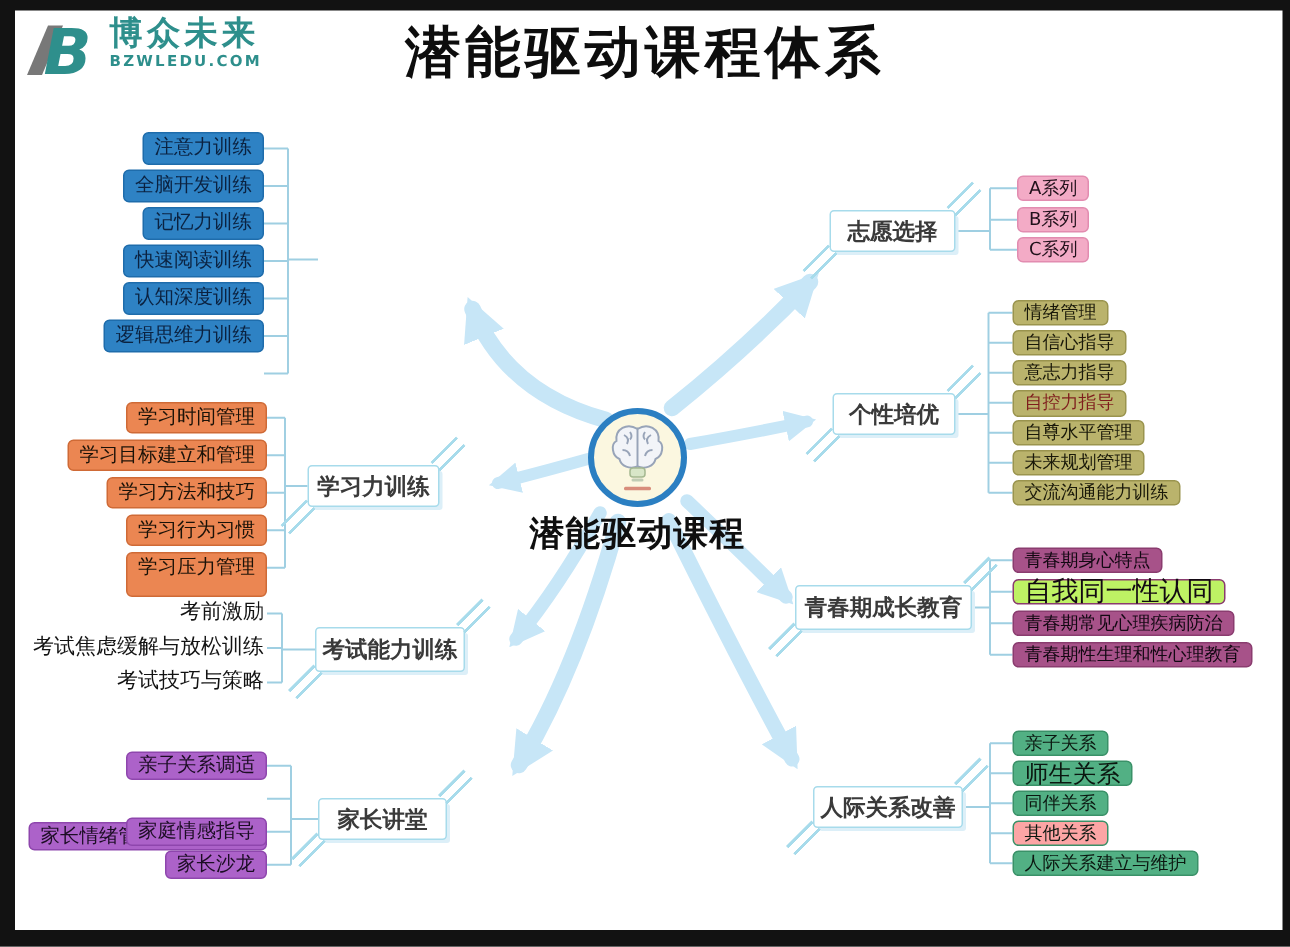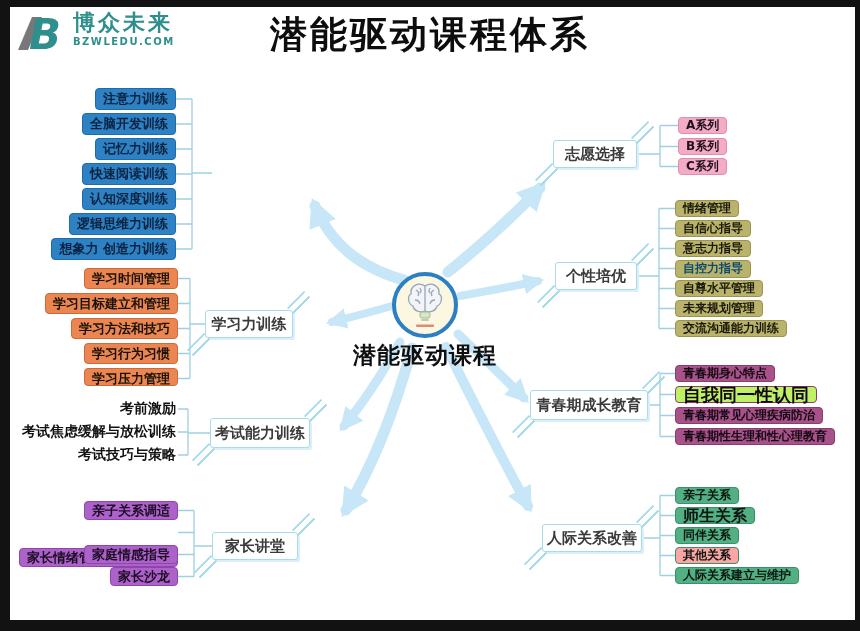--- a/index.html
+++ b/index.html
@@ -25,21 +25,21 @@
   .branch-node{position:absolute;z-index:3;background:#fff;border:1.6px solid var(--node-border,#A7DBEB);
          border-radius:3px;box-sizing:border-box;display:flex;align-items:center;justify-content:center;
          font-weight:bold;font-size:15px;color:#3a3a3a;box-shadow:3px 3px 0 -1px #dceff8;}
   .branch-node::before,.branch-node::after{content:"";position:absolute;width:24px;height:10px;
          background:repeating-linear-gradient(180deg,var(--node-border,#ACE0F2) 0 2px,transparent 2px 7px);
          transform:rotate(-45deg);}
   .branch-node::before{right:-19px;top:-13px;}
   .branch-node::after{left:-19px;bottom:-13px;}
   
   .leaf{position:absolute;z-index:3;white-space:nowrap;box-sizing:border-box;padding:0 7px;
-        border:1px solid transparent;border-radius:4px;font-weight:bold;}
+        border:1px solid transparent;border-radius:4px;font-weight:normal;}
   .leaf.plain{background:none !important;border:none !important;padding:0 2px;}
 </style>
 </head>
 <body>
 
 <div class="stage" id="stage" style="--node-border: #A7DBEB; --frame: #121212; --title: #0D0D0D;">
 
   <svg id="lines" width="860" height="631">
     <defs>
       <marker id="ah" viewBox="0 0 10 10" refX="7" refY="5" markerWidth="2.6" markerHeight="2.6" orient="auto-start-reverse">
@@ -95,29 +95,28 @@
   </div>
   <div class="center-label">潜能驱动课程</div>
 
   <div class="frame"></div>
     <div class="leaf" style="top: 88px; height: 22px; line-height: 20px; font-size: 13px; right: 684px; background: rgb(46, 130, 196); border-color: rgb(30, 108, 171); color: rgb(11, 34, 64);">注意力训练</div>
     <div class="leaf" style="top: 113px; height: 22px; line-height: 20px; font-size: 13px; right: 684px; background: rgb(46, 130, 196); border-color: rgb(30, 108, 171); color: rgb(11, 34, 64);">全脑开发训练</div>
     <div class="leaf" style="top: 138px; height: 22px; line-height: 20px; font-size: 13px; right: 684px; background: rgb(46, 130, 196); border-color: rgb(30, 108, 171); color: rgb(11, 34, 64);">记忆力训练</div>
     <div class="leaf" style="top: 163px; height: 22px; line-height: 20px; font-size: 13px; right: 684px; background: rgb(46, 130, 196); border-color: rgb(30, 108, 171); color: rgb(11, 34, 64);">快速阅读训练</div>
     <div class="leaf" style="top: 188px; height: 22px; line-height: 20px; font-size: 13px; right: 684px; background: rgb(46, 130, 196); border-color: rgb(30, 108, 171); color: rgb(11, 34, 64);">认知深度训练</div>
     <div class="leaf" style="top: 213px; height: 22px; line-height: 20px; font-size: 13px; right: 684px; background: rgb(46, 130, 196); border-color: rgb(30, 108, 171); color: rgb(11, 34, 64);">逻辑思维力训练</div>
-    <div class="leaf" style="top: 238px; height: 22px; line-height: 20px; font-size: 13px; right: 684px; background: rgb(46, 130, 196); border-color: rgb(30, 108, 171); color: rgb(11, 34, 64);">想象力 创造力训练</div>
     <div class="branch-node" style="left: 205px; top: 310px; width: 88px; height: 28px;">
       <span>学习力训练</span>
     </div>
     <div class="leaf" style="top: 268px; height: 21px; line-height: 19px; font-size: 13px; right: 682px; background: rgb(235, 134, 82); border-color: rgb(207, 106, 54); color: rgb(26, 18, 8);">学习时间管理</div>
     <div class="leaf" style="top: 293px; height: 21px; line-height: 19px; font-size: 13px; right: 682px; background: rgb(235, 134, 82); border-color: rgb(207, 106, 54); color: rgb(26, 18, 8);">学习目标建立和管理</div>
     <div class="leaf" style="top: 318px; height: 21px; line-height: 19px; font-size: 13px; right: 682px; background: rgb(235, 134, 82); border-color: rgb(207, 106, 54); color: rgb(26, 18, 8);">学习方法和技巧</div>
     <div class="leaf" style="top: 343px; height: 21px; line-height: 19px; font-size: 13px; right: 682px; background: rgb(235, 134, 82); border-color: rgb(207, 106, 54); color: rgb(26, 18, 8);">学习行为习惯</div>
-    <div class="leaf" style="top: 368px; height: 18px; line-height: 19px; font-size: 13px; right: 682px; background: rgb(235, 134, 82); border-color: rgb(207, 106, 54); color: rgb(26, 18, 8);">学习压力管理</div>
+    <div class="leaf" style="top: 368px; height: 30px; line-height: 19px; font-size: 13px; right: 682px; background: rgb(235, 134, 82); border-color: rgb(207, 106, 54); color: rgb(26, 18, 8);">学习压力管理</div>
     <div class="branch-node" style="left: 210px; top: 418px; width: 100px; height: 30px;">
       <span>考试能力训练</span>
     </div>
     <div class="leaf plain" style="top: 400px; height: 18px; line-height: 16px; font-size: 14px; right: 682px; color: rgb(18, 18, 18);">考前激励</div>
     <div class="leaf plain" style="top: 423px; height: 18px; line-height: 16px; font-size: 14px; right: 682px; color: rgb(18, 18, 18);">考试焦虑缓解与放松训练</div>
     <div class="leaf plain" style="top: 446px; height: 18px; line-height: 16px; font-size: 14px; right: 682px; color: rgb(18, 18, 18);">考试技巧与策略</div>
     <div class="branch-node" style="left: 212px; top: 532px; width: 86px; height: 28px;">
       <span>家长讲堂</span>
     </div>
     <div class="leaf" style="top: 501px; height: 19px; line-height: 17px; font-size: 13px; right: 682px; background: rgb(172, 98, 201); border-color: rgb(142, 70, 173); color: rgb(28, 13, 36);">亲子关系调适</div>
@@ -129,21 +128,21 @@
     </div>
     <div class="leaf" style="top: 117px; height: 17px; line-height: 15px; font-size: 12px; left: 678px; background: rgb(243, 171, 198); border-color: rgb(226, 140, 176); color: rgb(32, 16, 26);">A系列</div>
     <div class="leaf" style="top: 138px; height: 17px; line-height: 15px; font-size: 12px; left: 678px; background: rgb(243, 171, 198); border-color: rgb(226, 140, 176); color: rgb(32, 16, 26);">B系列</div>
     <div class="leaf" style="top: 158px; height: 17px; line-height: 15px; font-size: 12px; left: 678px; background: rgb(243, 171, 198); border-color: rgb(226, 140, 176); color: rgb(32, 16, 26);">C系列</div>
     <div class="branch-node" style="left: 555px; top: 262px; width: 82px; height: 28px;">
       <span>个性培优</span>
     </div>
     <div class="leaf" style="top: 200px; height: 17px; line-height: 15px; font-size: 12px; left: 675px; background: rgb(186, 179, 108); border-color: rgb(154, 148, 78); color: rgb(25, 24, 9);">情绪管理</div>
     <div class="leaf" style="top: 220px; height: 17px; line-height: 15px; font-size: 12px; left: 675px; background: rgb(186, 179, 108); border-color: rgb(154, 148, 78); color: rgb(25, 24, 9);">自信心指导</div>
     <div class="leaf" style="top: 240px; height: 17px; line-height: 15px; font-size: 12px; left: 675px; background: rgb(186, 179, 108); border-color: rgb(154, 148, 78); color: rgb(25, 24, 9);">意志力指导</div>
-    <div class="leaf" style="top: 260px; height: 18px; line-height: 15px; font-size: 12px; left: 675px; background: rgb(186, 179, 108); border-color: rgb(154, 148, 78); color: #0c4a6e;">自控力指导</div>
+    <div class="leaf" style="top: 260px; height: 18px; line-height: 15px; font-size: 12px; left: 675px; background: rgb(186, 179, 108); border-color: rgb(154, 148, 78); color: #7f1d1d;">自控力指导</div>
     <div class="leaf" style="top: 280px; height: 17px; line-height: 15px; font-size: 12px; left: 675px; background: rgb(186, 179, 108); border-color: rgb(154, 148, 78); color: rgb(25, 24, 9);">自尊水平管理</div>
     <div class="leaf" style="top: 300px; height: 17px; line-height: 15px; font-size: 12px; left: 675px; background: rgb(186, 179, 108); border-color: rgb(154, 148, 78); color: rgb(25, 24, 9);">未来规划管理</div>
     <div class="leaf" style="top: 320px; height: 17px; line-height: 15px; font-size: 12px; left: 675px; background: rgb(186, 179, 108); border-color: rgb(154, 148, 78); color: rgb(25, 24, 9);">交流沟通能力训练</div>
     <div class="branch-node" style="left: 530px; top: 390px; width: 118px; height: 30px;">
       <span>青春期成长教育</span>
     </div>
     <div class="leaf" style="top: 365px; height: 17px; line-height: 15px; font-size: 12px; left: 675px; background: rgb(167, 82, 137); border-color: rgb(138, 60, 111); color: rgb(18, 8, 18);">青春期身心特点</div>
     <div class="leaf" style="top: 386px; height: 17px; line-height: 15px; font-size: 18px; left: 675px; background: #bef264; border-color: rgb(138, 60, 111); color: rgb(18, 8, 18);">自我同一性认同</div>
     <div class="leaf" style="top: 407px; height: 17px; line-height: 15px; font-size: 12px; left: 675px; background: rgb(167, 82, 137); border-color: rgb(138, 60, 111); color: rgb(18, 8, 18);">青春期常见心理疾病防治</div>
     <div class="leaf" style="top: 428px; height: 17px; line-height: 15px; font-size: 12px; left: 675px; background: rgb(167, 82, 137); border-color: rgb(138, 60, 111); color: rgb(18, 8, 18);">青春期性生理和性心理教育</div>

